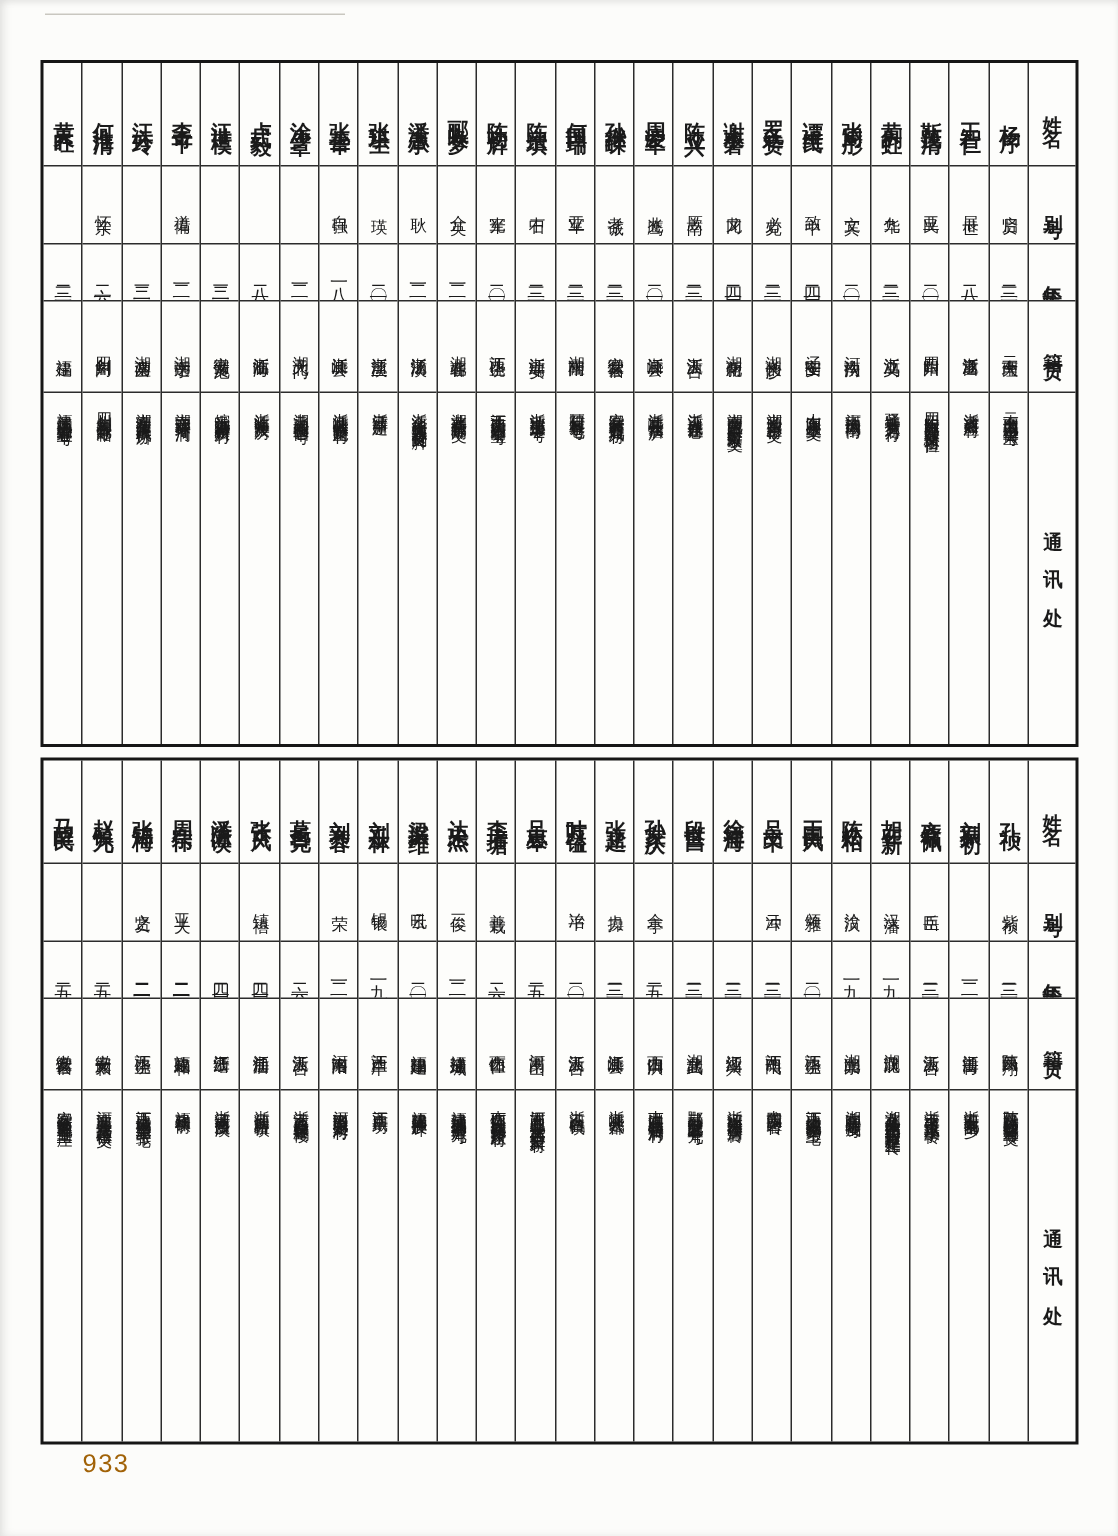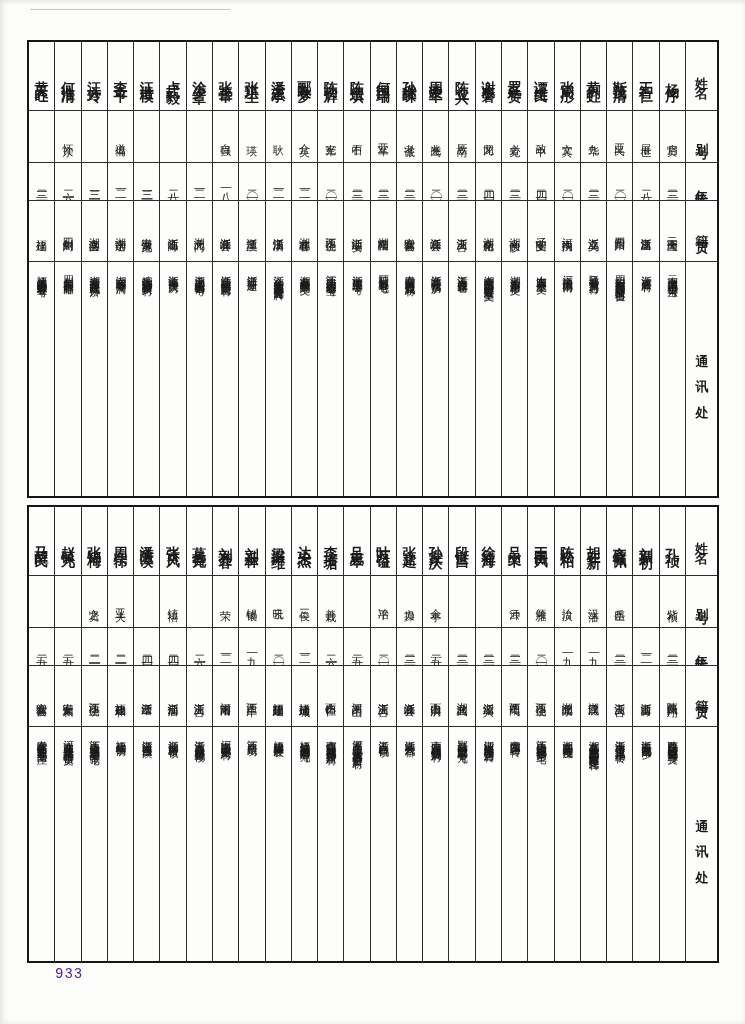--- a/index.html
+++ b/index.html
@@ -54,22 +54,22 @@
   .c-addr .vtxt{font-size:10.5px;letter-spacing:1px;line-height:12px;}
   .hdr-col .cell .vtxt{font-size:13px;font-weight:700;}
   .hdr-col .c-name .vtxt{letter-spacing:9px;}
   .hdr-col .c-alias .vtxt{font-size:13px;letter-spacing:4px;}
   .hdr-col .c-age .vtxt{font-size:13px;letter-spacing:2px;}
   .hdr-col .c-native .vtxt{font-size:13px;letter-spacing:6px;}
   .hdr-col .c-addr{align-items:center;}
   .hdr-col .c-addr .vtxt{font-size:13px;font-weight:700;letter-spacing:26px;line-height:14px;}
   .page-num{
     position:absolute;left:55px;top:966px;
-    font-size:14px;letter-spacing:1px;color:#4c1d95;
-    font-family:Liberation Mono, monospace;
+    font-size:17px;letter-spacing:1px;color:#a16207;
+    font-family:Liberation Sans, sans-serif;
   }
   .edge-line-top{position:absolute;left:30px;top:9px;width:200px;height:1px;background:#c9c7c0;}
 </style>
 </head>
 <body>
 
 <div class="paper">
   <div class="edge-line-top"></div>
 
   <div class="tables-wrap">

